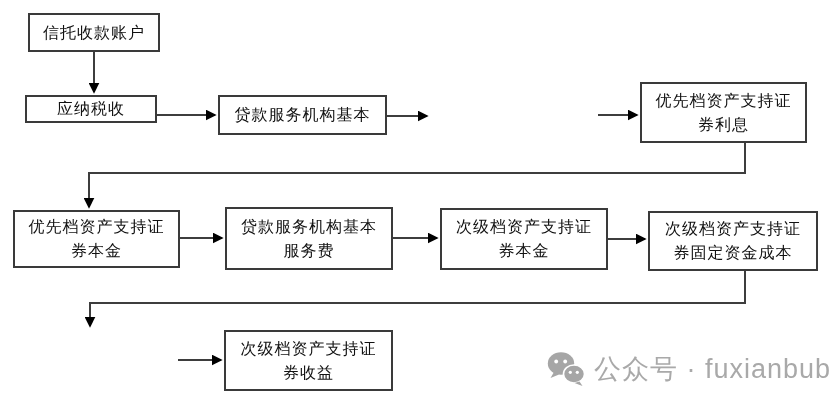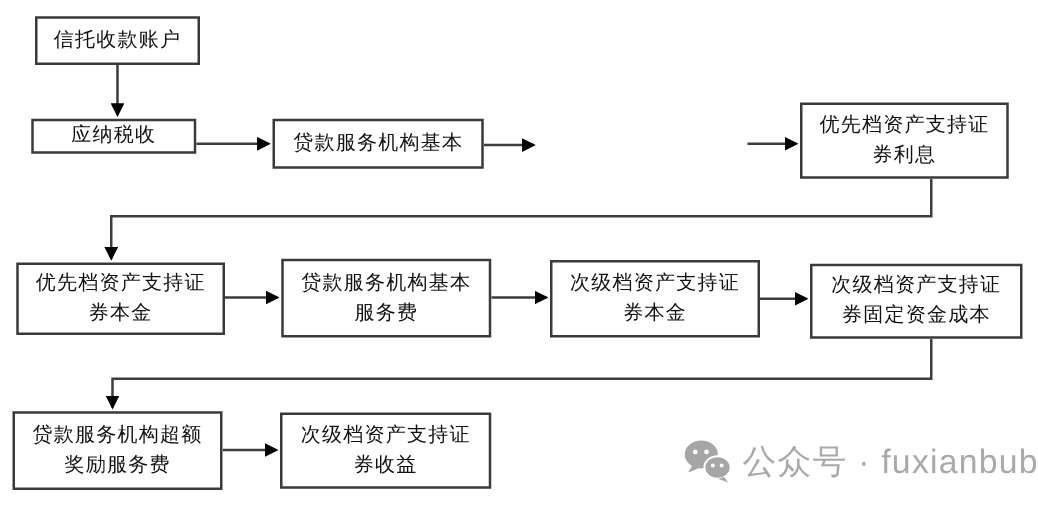--- a/index.html
+++ b/index.html
@@ -114,24 +114,20 @@
 服务费</span>
   </div>
   <div class="flow-box b7">
     <span class="box-label">次级档资产支持证
 券本金</span>
   </div>
   <div class="flow-box b8">
     <span class="box-label">次级档资产支持证
 券固定资金成本</span>
   </div>
-  <div class="flow-box b9">
-    <span class="box-label">贷款服务机构超额
-奖励服务费</span>
-  </div>
   <div class="flow-box b10">
     <span class="box-label">次级档资产支持证
 券收益</span>
   </div>
 
   <div id="watermark">
     <svg width="40" height="40" viewBox="0 0 40 40">
       <ellipse cx="15" cy="14.5" rx="13.2" ry="11.2" fill="#a6a6a6"></ellipse>
       <path d="M 8 23 L 4.5 29 L 13 25.5 Z" fill="#a6a6a6"></path>
       <circle cx="10.2" cy="12.5" r="1.9" fill="#ffffff"></circle>

